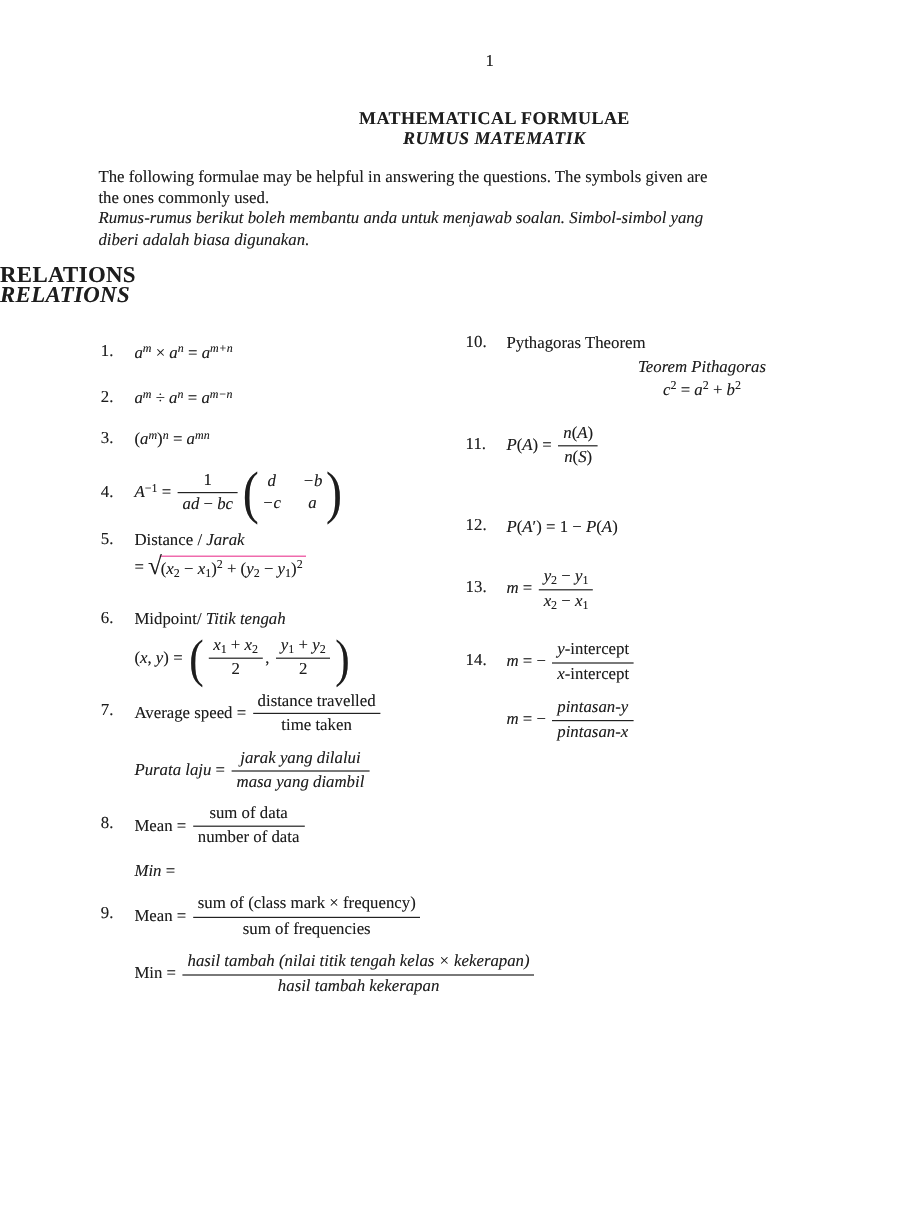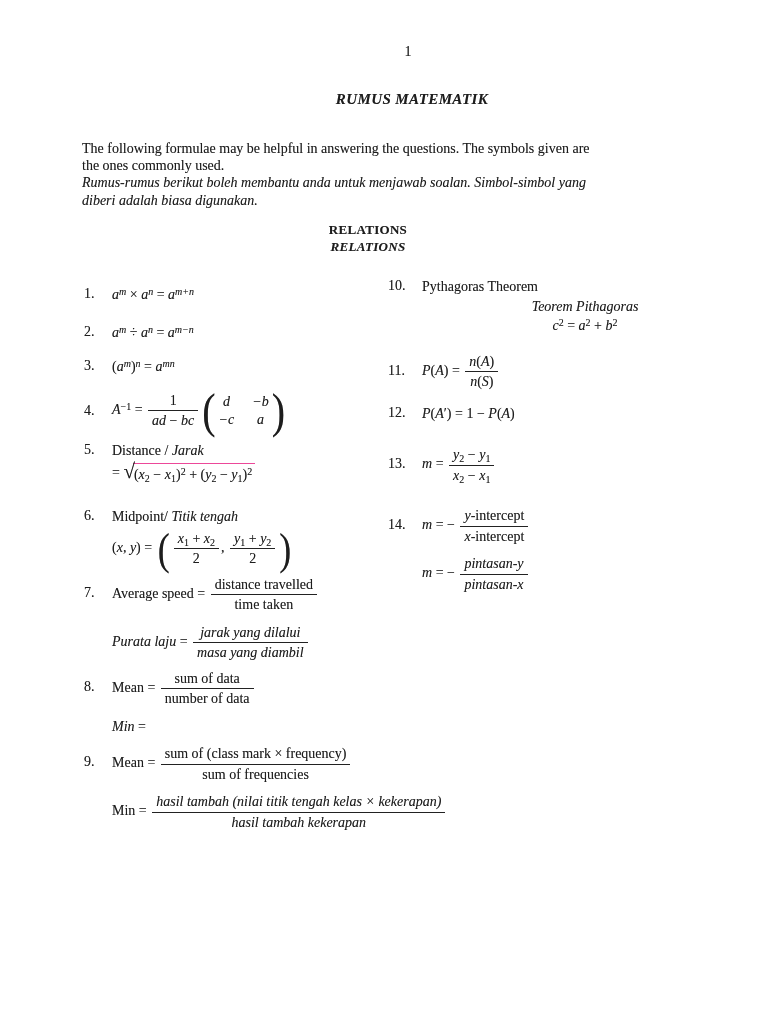--- a/index.html
+++ b/index.html
@@ -10,21 +10,21 @@
     font-family:"Liberation Serif","DejaVu Serif",serif;
     color:#1d1d1d;
     font-size:14px;
     overflow:hidden;
     text-shadow:0 0 0.4px rgba(40,40,40,0.45);
   }
   .it{font-style:italic;}
   .page-number{position:absolute;top:44px;left:0;width:816px;text-align:center;}
   .doc-title{position:absolute;top:91px;left:56px;width:712px;text-align:center;font-weight:bold;font-size:15px;letter-spacing:0.4px;line-height:17px;}
   .intro{position:absolute;top:140px;left:82px;width:580px;line-height:17.2px;}
-  .section-heading{position:absolute;top:222px;left:0;width:736px;text-align:center;font-weight:bold;font-size:13px;letter-spacing:0.3px;line-height:16.5px;}
+  .section-heading{position:absolute;top:222px;left:0;width:736px;text-align:left;font-weight:bold;font-size:19px;letter-spacing:0.3px;line-height:16.5px;}
   .col{position:absolute;}
   .col-left{left:84px;top:286px;width:620px;}
   .col-right{left:388px;top:278px;width:360px;}
   .item{display:flex;align-items:flex-start;}
   .col-left .inum{width:28px;flex:none;}
   .col-right .inum{width:34px;flex:none;}
   .ibody{flex:1;}
   .fline{line-height:1.25;}
   .fline span{white-space:pre-wrap;}
   .fline + .fline{margin-top:10px;}
@@ -49,20 +49,21 @@
   .mcell{display:block;}
 </style>
 </head>
 <body>
 
 <div class="page">
 
   <div class="page-number">1</div>
 
   <div class="doc-title">
+    <div>MATHEMATICAL FORMULAE</div>
     <div class="it">RUMUS MATEMATIK</div>
   </div>
 
   <div class="intro">
     <div>The following formulae may be helpful in answering the questions. The symbols given are</div>
     <div>the ones commonly used.</div>
     <div class="it">Rumus-rumus berikut boleh membantu anda untuk menjawab soalan. Simbol-simbol yang</div>
     <div class="it">diberi adalah biasa digunakan.</div>
   </div>
 
@@ -141,21 +142,21 @@
           <div class="fline"><span class="mit">Teorem Pithagoras</span></div>
           <div class="fline"><span class="mit">c</span><sup class="mtxt">2</sup><span class="mtxt"> = </span><span class="mit">a</span><sup class="mtxt">2</sup><span class="mtxt"> + </span><span class="mit">b</span><sup class="mtxt">2</sup></div>
         </div>
     </div>
     <div class="item" style="margin-top:18px">
       <span class="inum" style="padding-top:10px">11.</span>
       <div class="ibody">
           <div class="fline"><span class="mit">P</span><span class="mtxt">(</span><span class="mit">A</span><span class="mtxt">) = </span><span class="mfrac"><span class="mnum"><span class="mit">n</span><span class="mtxt">(</span><span class="mit">A</span><span class="mtxt">)</span></span><span class="mden"><span class="mit">n</span><span class="mtxt">(</span><span class="mit">S</span><span class="mtxt">)</span></span></span></div>
         </div>
     </div>
-    <div class="item" style="margin-top:14px">
+    <div class="item" style="margin-top:40px">
       <span class="inum">12.</span>
       <div class="ibody">
           <div class="fline"><span class="mit">P</span><span class="mtxt">(</span><span class="mit">A</span><span class="mtxt">′) = 1 − </span><span class="mit">P</span><span class="mtxt">(</span><span class="mit">A</span><span class="mtxt">)</span></div>
         </div>
     </div>
     <div class="item" style="margin-top:24px">
       <span class="inum" style="padding-top:10px">13.</span>
       <div class="ibody">
           <div class="fline"><span class="mit">m</span><span class="mtxt"> = </span><span class="mfrac"><span class="mnum"><span class="mit">y</span><sub class="mtxt">2</sub><span class="mtxt"> − </span><span class="mit">y</span><sub class="mtxt">1</sub></span><span class="mden"><span class="mit">x</span><sub class="mtxt">2</sub><span class="mtxt"> − </span><span class="mit">x</span><sub class="mtxt">1</sub></span></span></div>
         </div>

